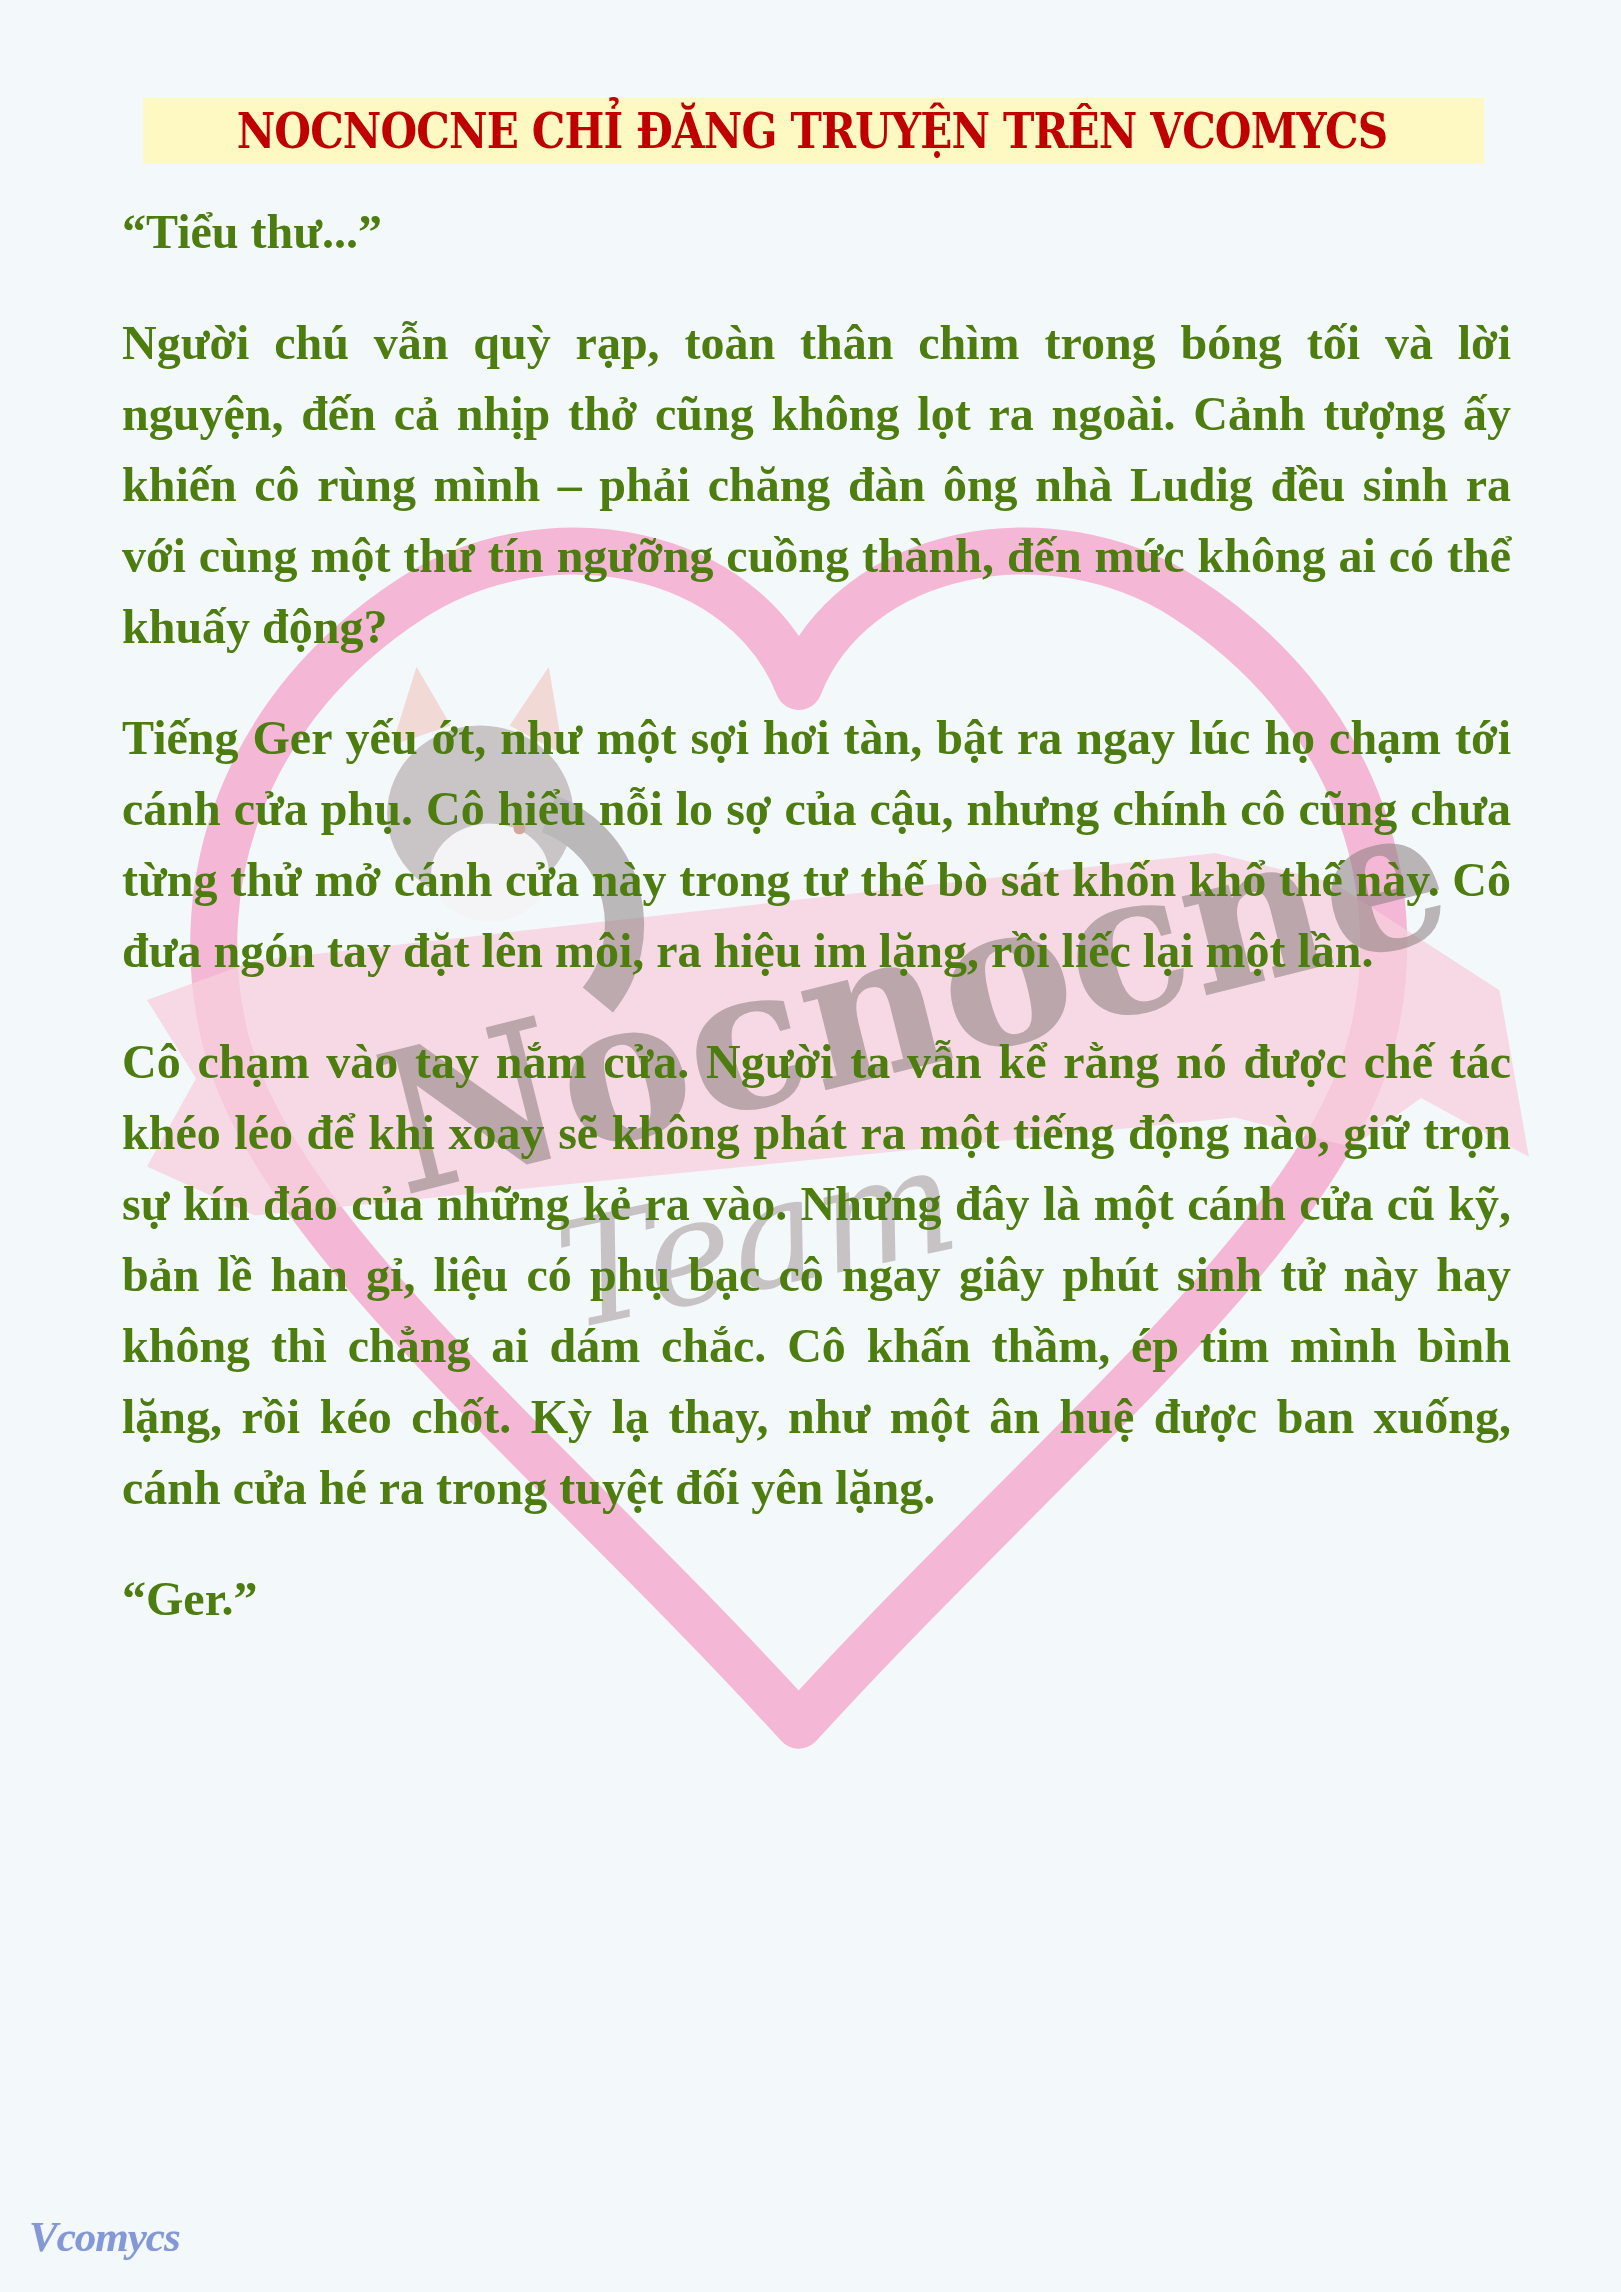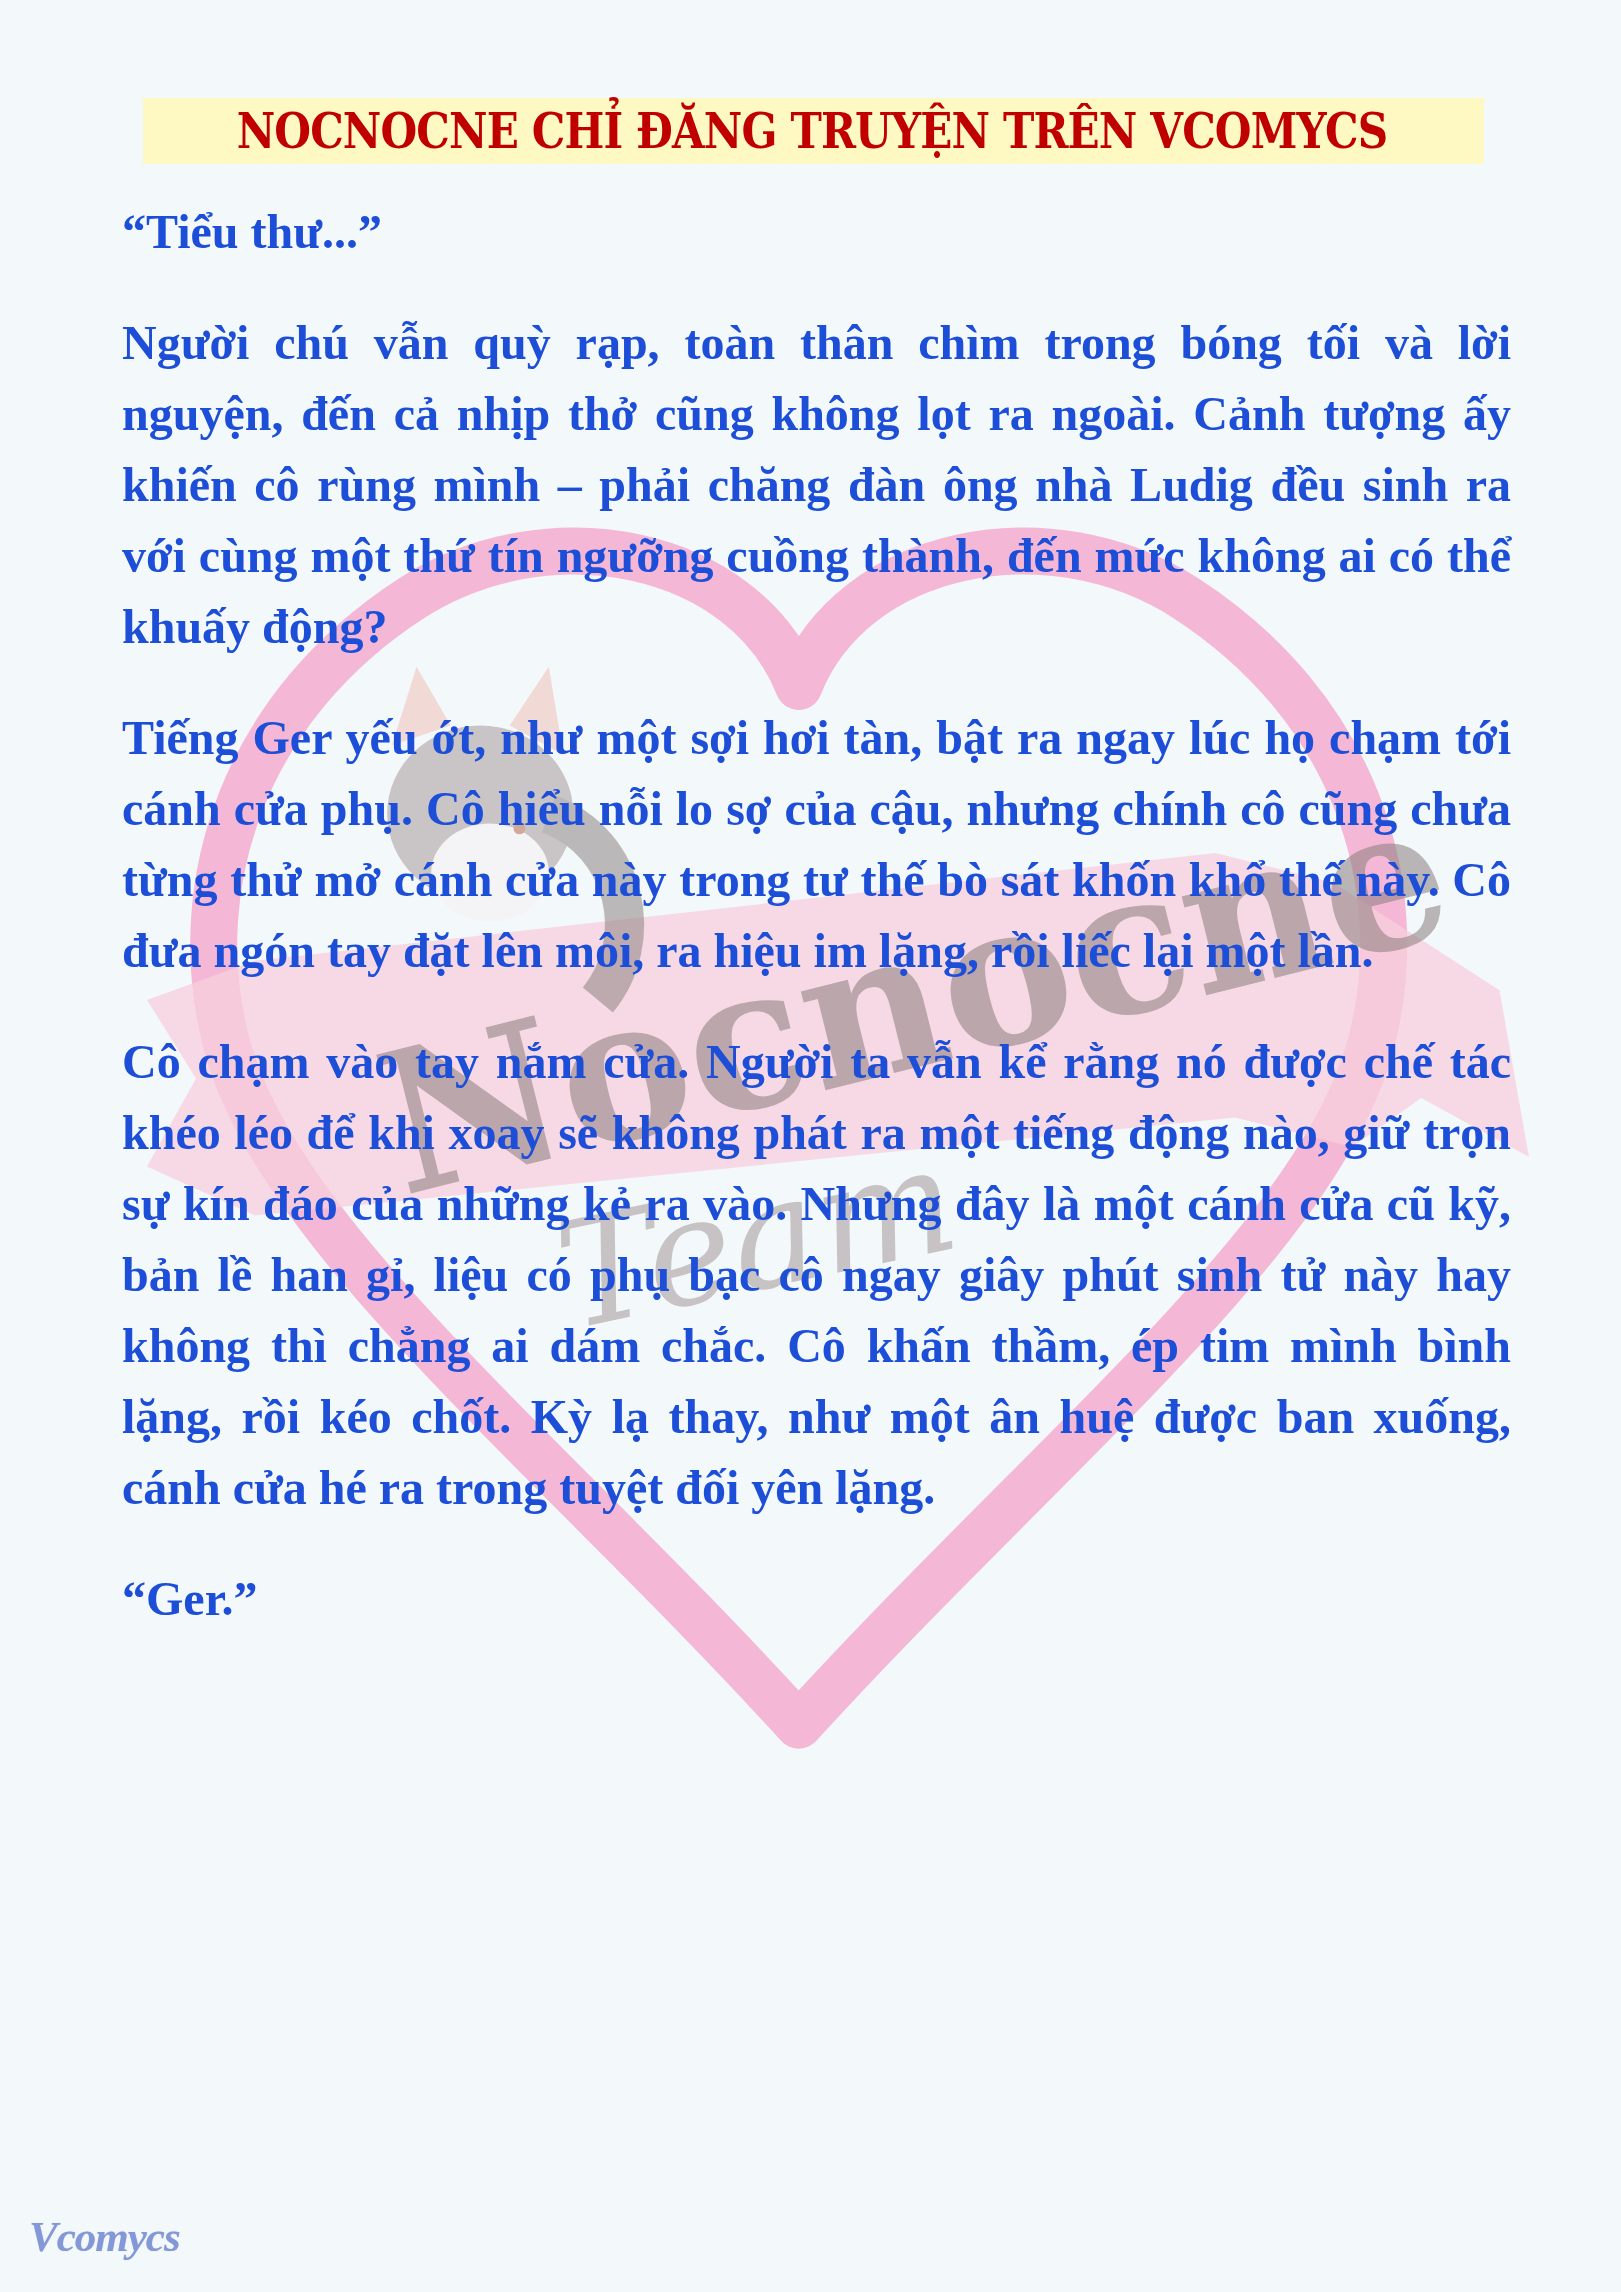--- a/index.html
+++ b/index.html
@@ -15,21 +15,21 @@
   }
   .banner span {
     font-family: "DejaVu Serif", serif;
     font-weight: bold; color: #c00000;
     font-size: 49px; letter-spacing: -1px;
     transform: scaleX(0.86); transform-origin: center; white-space: nowrap;
   }
   .content {
     position: absolute; left: 122px; top: 196px; width: 1389px;
     font-family: "Liberation Serif", serif;
-    font-weight: bold; color: #1d4ed8;
+    font-weight: bold; color: #4d7c0f;
     font-size: 48px; line-height: 71px;
   }
   .content p { margin: 0 0 40px 0; text-align: justify; text-align-last: left; }
   .content p.dialog { text-align: left; }
   .logo {
     position: absolute; left: 29px; top: 2207px; height: 59px;
     display: flex; align-items: center;
   }
   .logo span {
     font-family: Liberation Serif, serif; font-weight: bold; font-style: italic;

